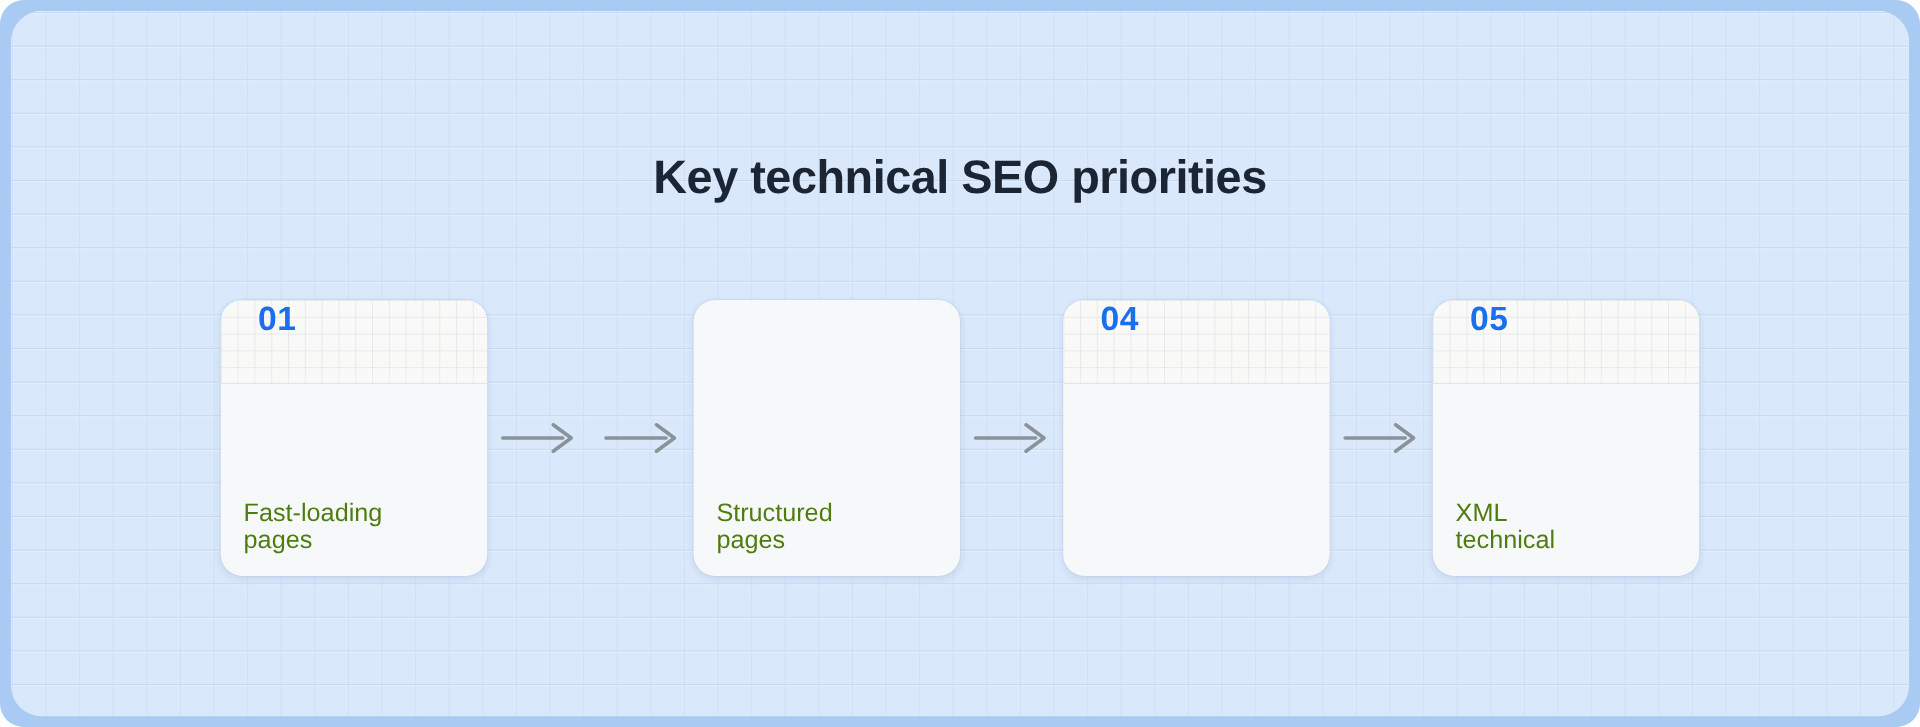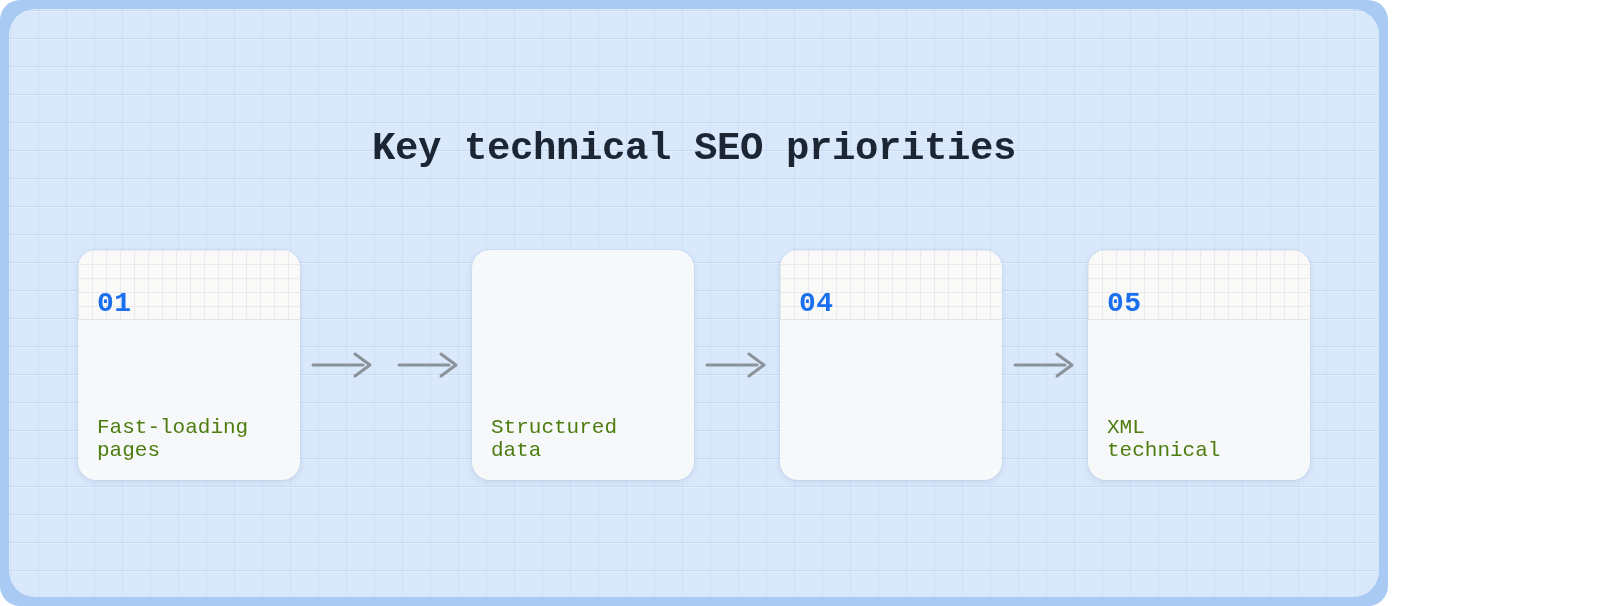--- a/index.html
+++ b/index.html
@@ -3,23 +3,22 @@
 <meta charset="utf-8">
 <style>
   html, body {
     margin: 0;
     padding: 0;
     background: #ffffff;
     font-family: "Liberation Sans", "DejaVu Sans", sans-serif;
   }
   .stage {
     position: relative;
-    width: 1388px;
+    width: 1600px;
     height: 606px;
-    font-family: Liberation Mono, monospace;
   }
   
   .frame {
     position: absolute;
     inset: 0;
     background: #a9cbf3;
     border-radius: 20px;
     overflow: hidden;
   }
   
@@ -70,22 +69,22 @@
   .card-header {
     flex: 0 0 70px;
     box-sizing: border-box;
     background-color: #f9f9f8;
     background-image:
       linear-gradient(to bottom, rgba(165,175,195,0.20) 1px, transparent 1px),
       linear-gradient(to right,  rgba(165,175,195,0.20) 1px, transparent 1px);
     background-size: 14px 14px;
     border-bottom: 1px solid #e3e5e8;
     display: flex;
-    align-items: flex-end;
-    padding-left: 19px;
+    align-items: flex-start;
+    padding-left: 31px;
   }
   .step-number {
     font-size: 28px;
     font-weight: 700;
     color: #1a6fee;
     letter-spacing: 0.5px;
   }
   .card-body {
     flex: 1 1 auto;
     position: relative;
@@ -142,21 +141,21 @@
         <div class="connector">
           <svg width="64" height="30" viewBox="0 0 64 30">
             <line x1="2" y1="15" x2="52" y2="15" stroke="#8b9299" stroke-width="3" stroke-linecap="round"></line>
             <polyline points="44,4 59,15 44,26" fill="none" stroke="#8b9299" stroke-width="3" stroke-linecap="round" stroke-linejoin="round"></polyline>
           </svg>
         </div>
 
         <div class="card">
           <div class="card-body">
             <span class="step-label">Structured
-data</span>
+pages</span>
           </div>
         </div>
 
         <div class="connector">
           <svg width="64" height="30" viewBox="0 0 64 30">
             <line x1="2" y1="15" x2="52" y2="15" stroke="#8b9299" stroke-width="3" stroke-linecap="round"></line>
             <polyline points="44,4 59,15 44,26" fill="none" stroke="#8b9299" stroke-width="3" stroke-linecap="round" stroke-linejoin="round"></polyline>
           </svg>
         </div>
 

